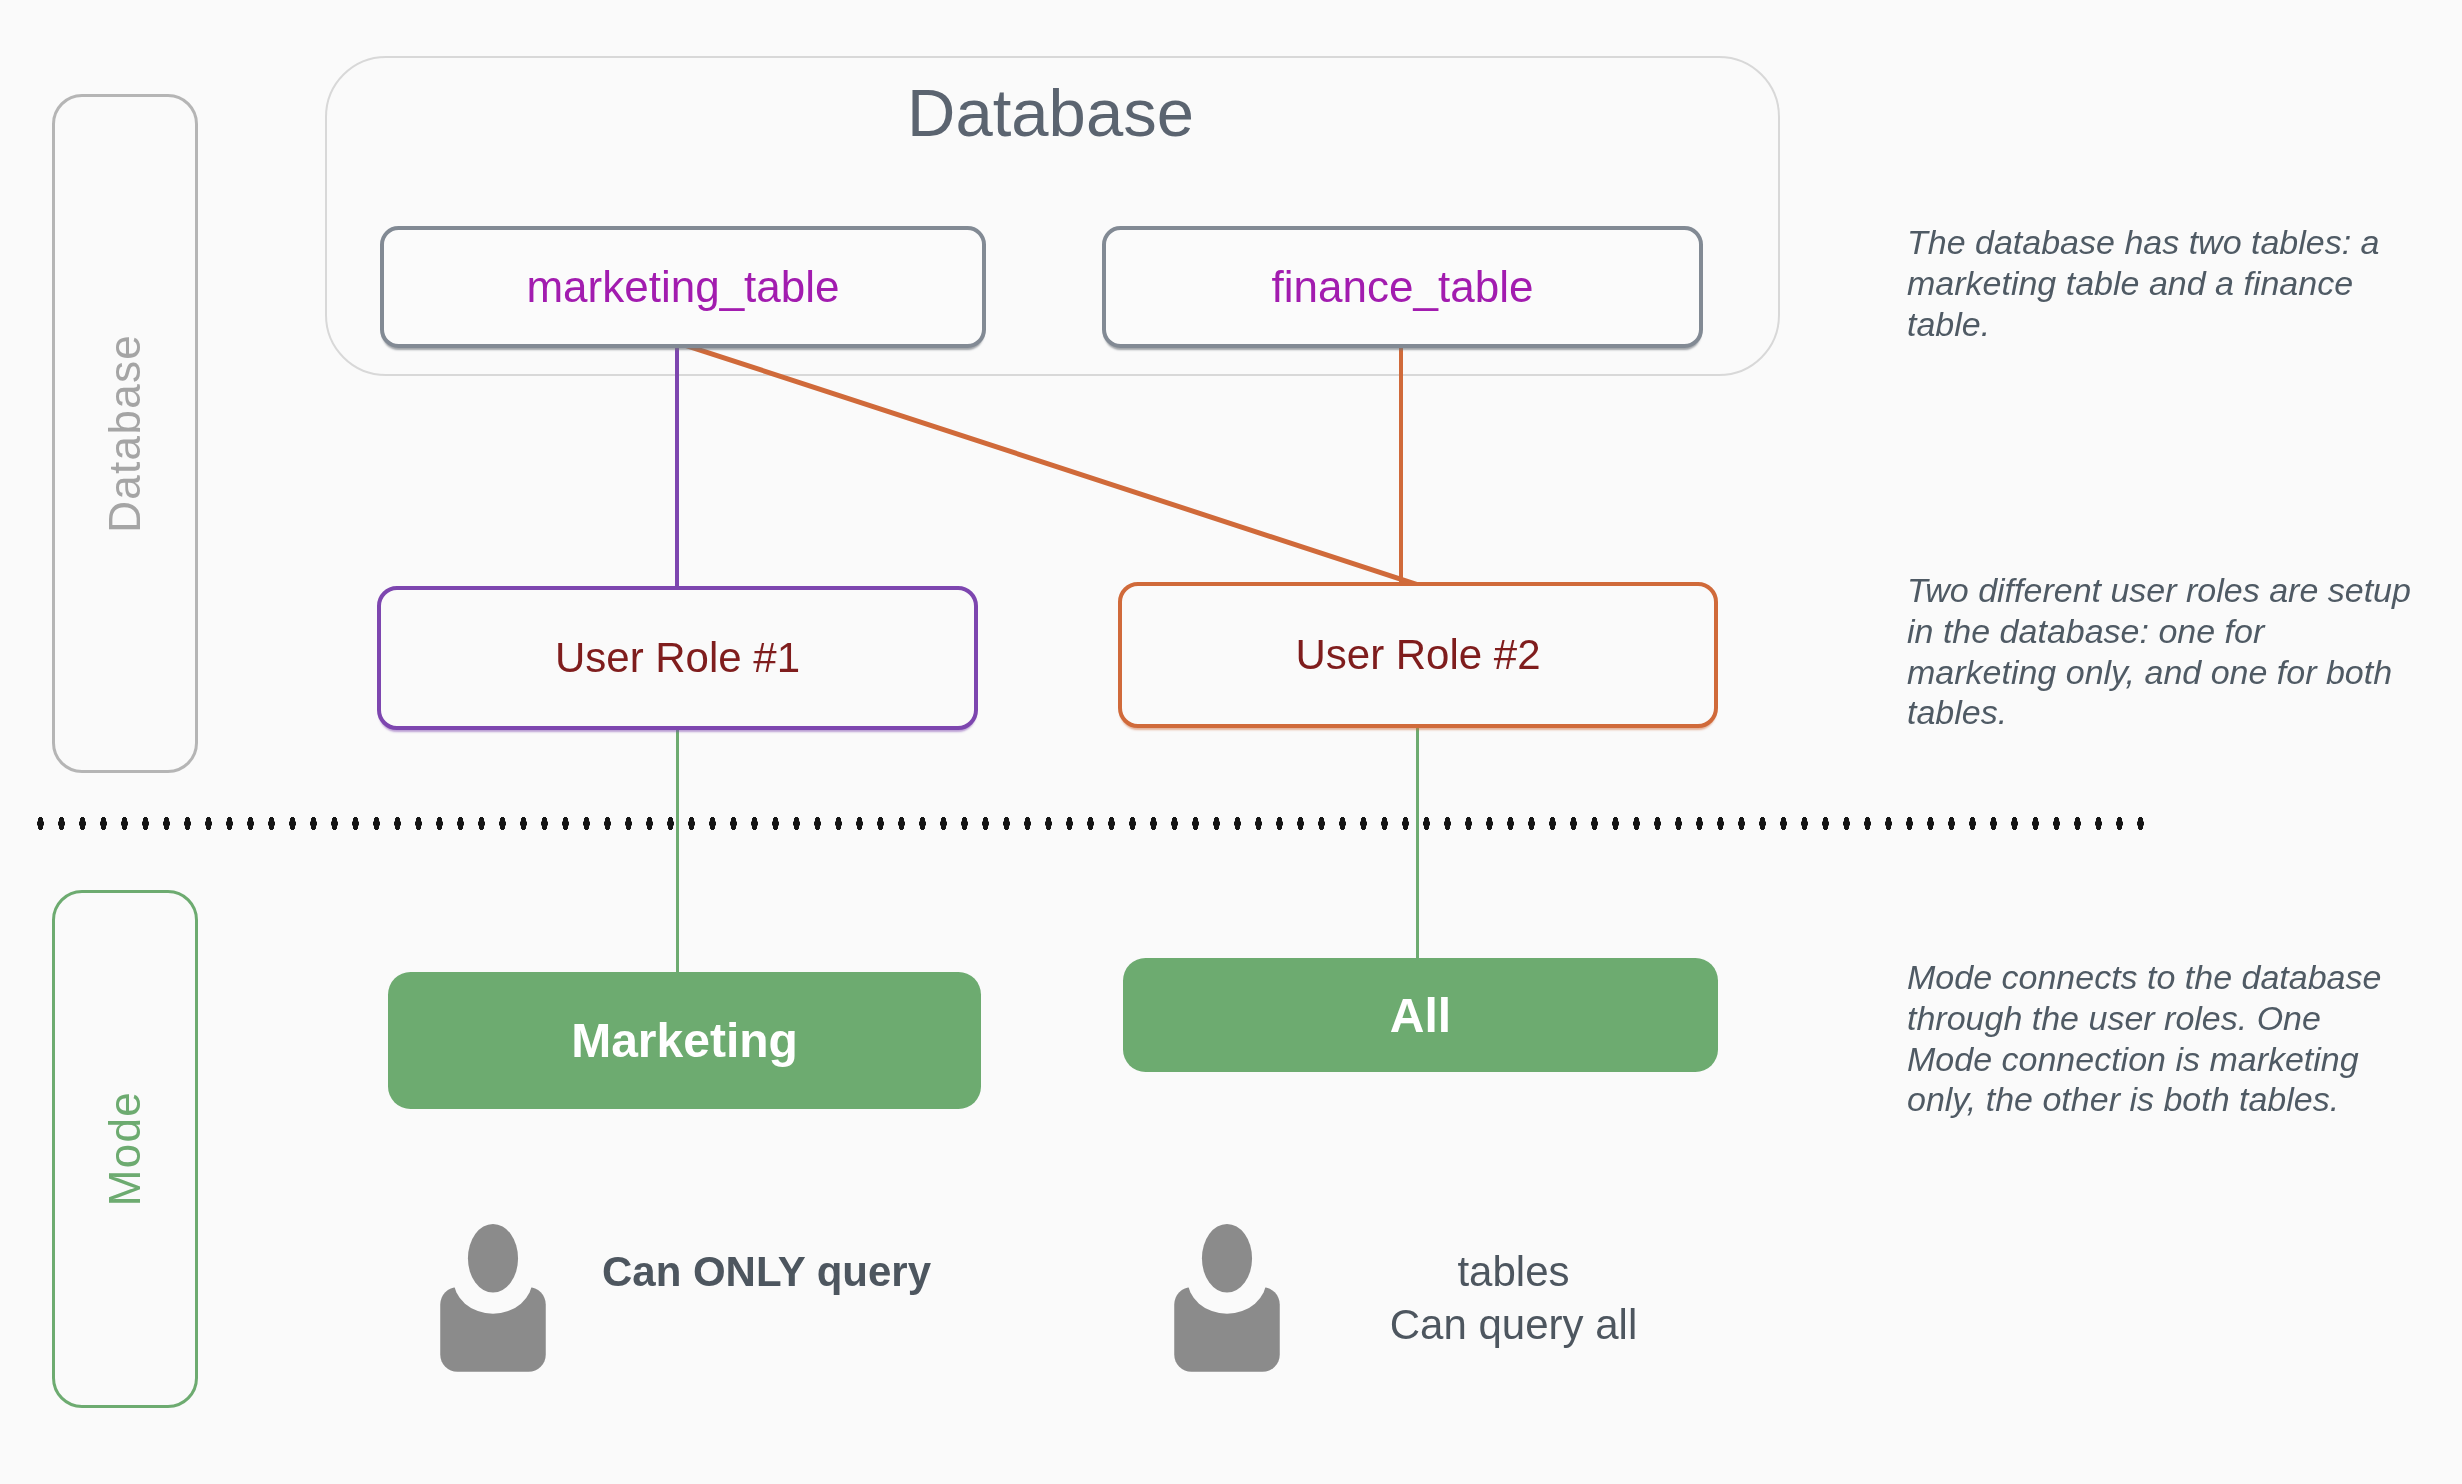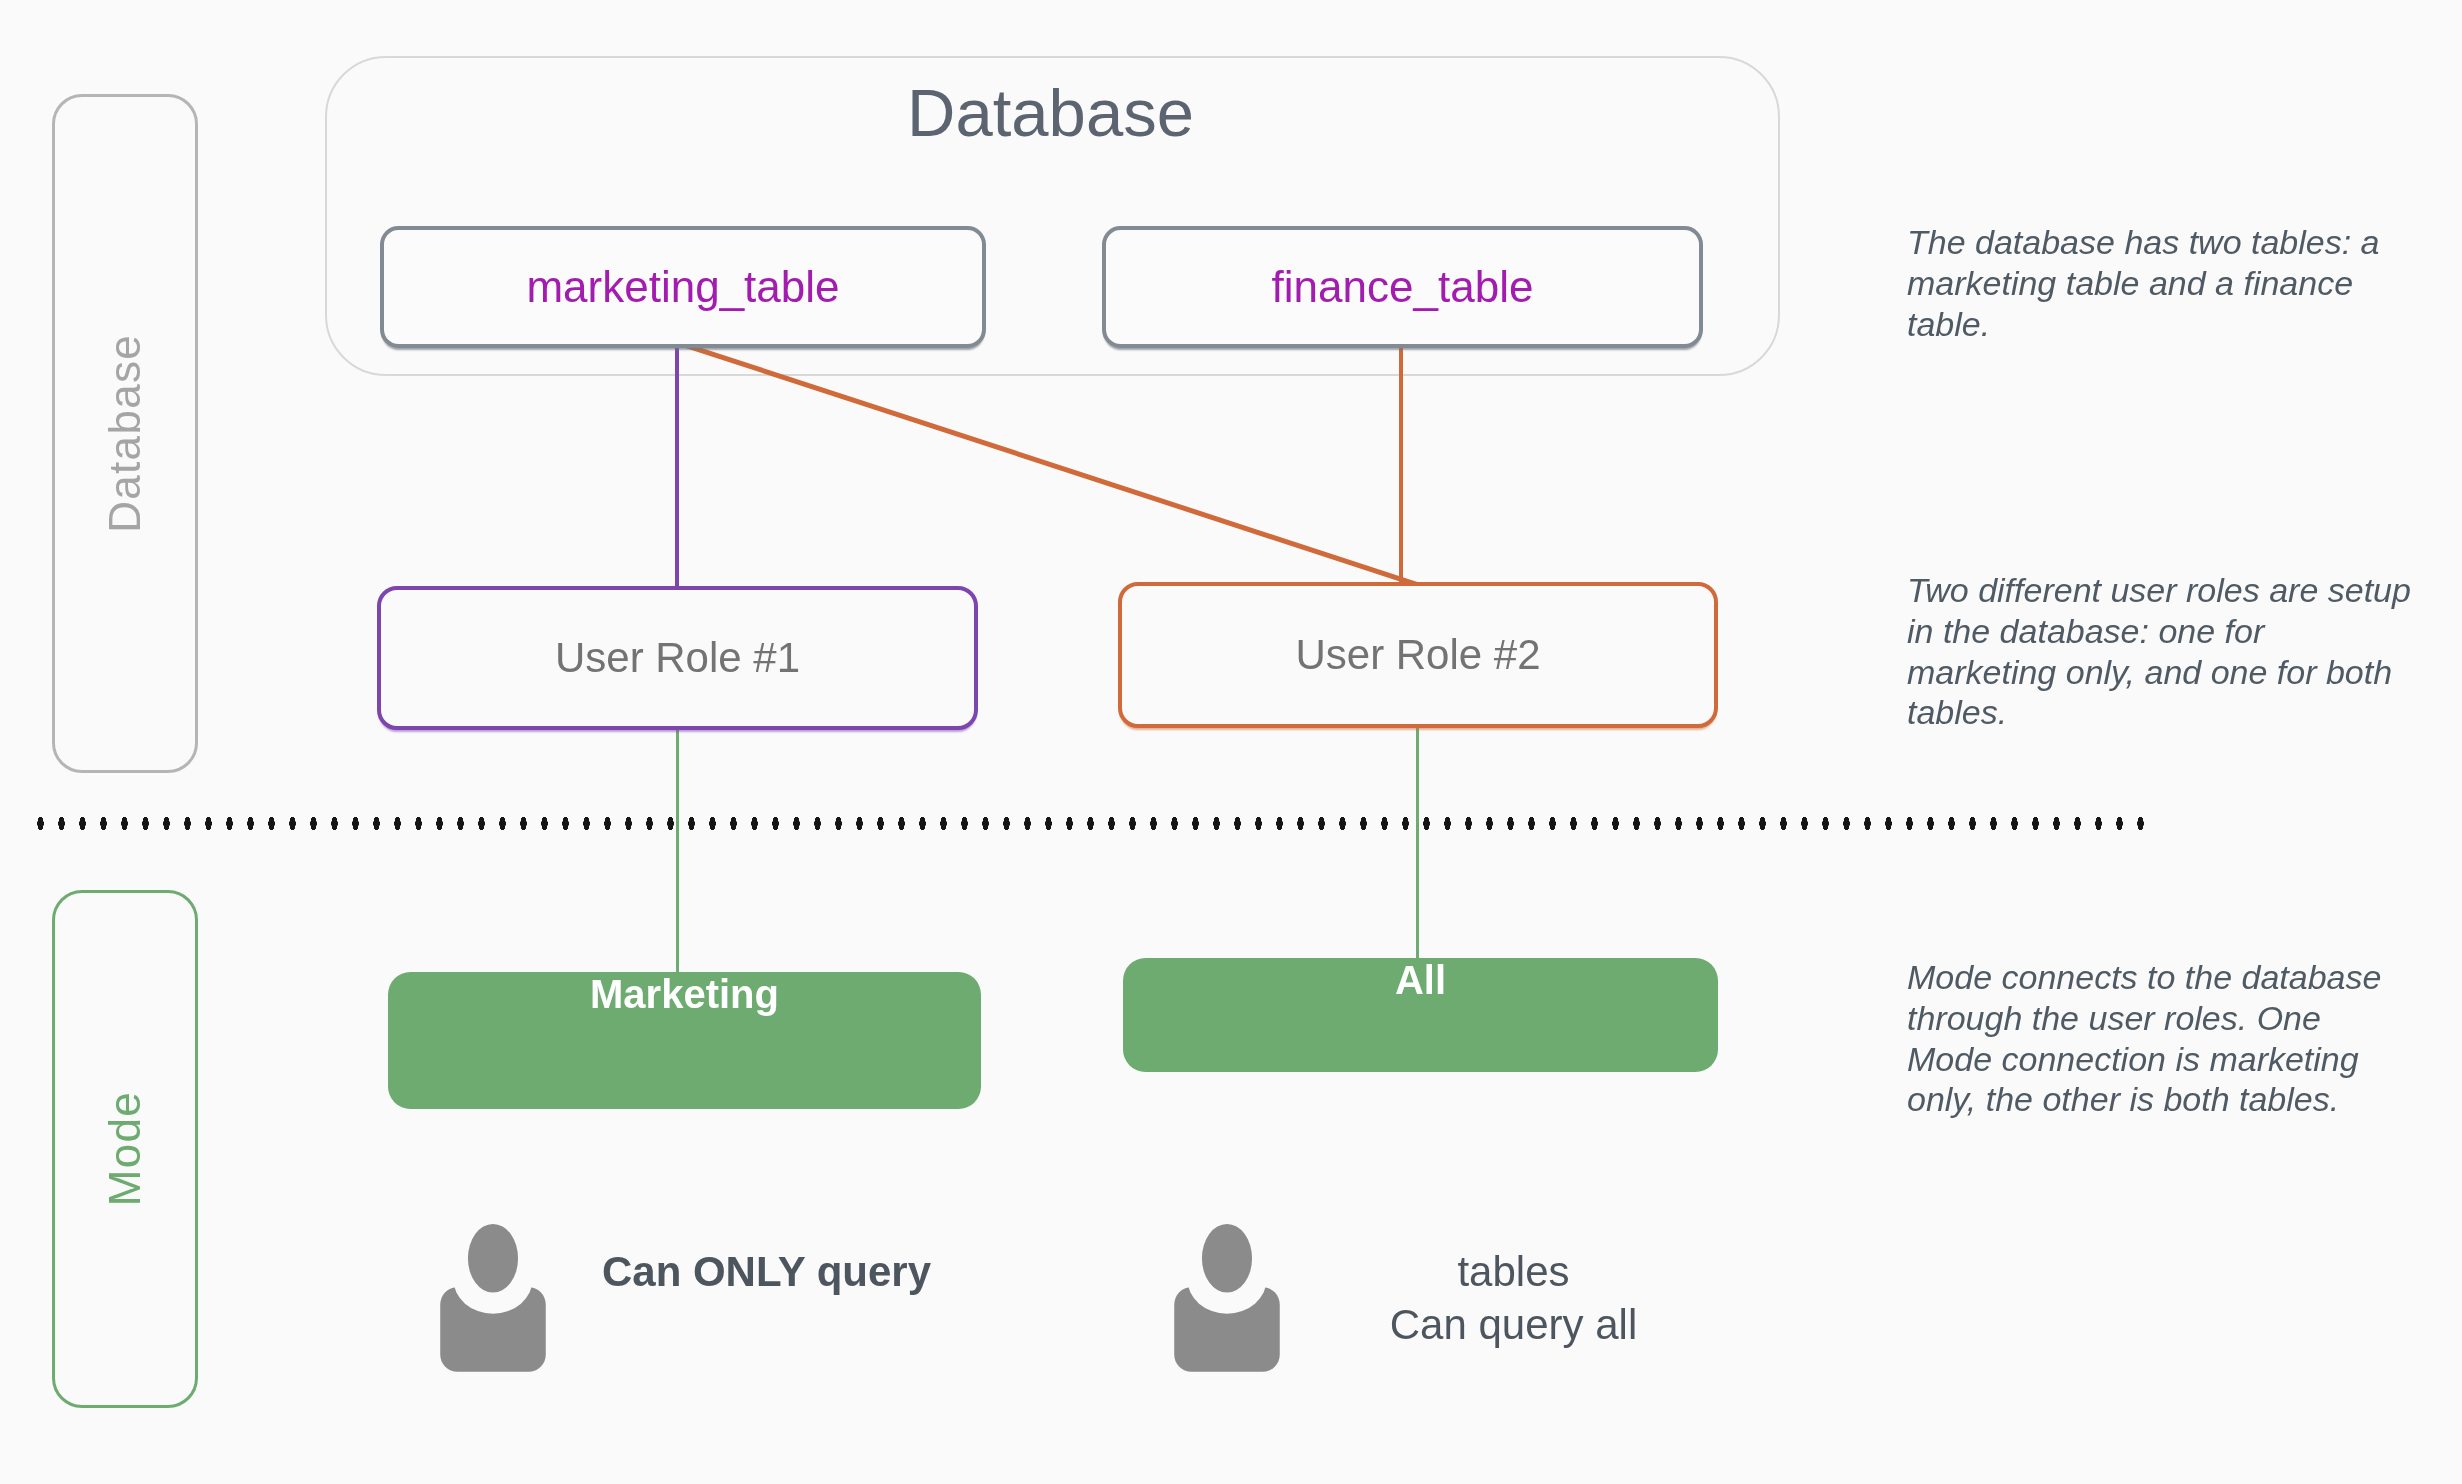--- a/index.html
+++ b/index.html
@@ -52,37 +52,37 @@
     left: 683px; top: 342px; width: 775px; height: 5.3px; background: #d06a3a;
     transform: rotate(18.1deg); transform-origin: 0 50%; border-radius: 2.6px;
   }
   #green-line-1 { left: 676px; top: 722px; width: 3.3px; height: 251px; background: #6dab70; }
   #green-line-2 { left: 1416px; top: 720px; width: 3.3px; height: 250px; background: #6dab70; }
 
   
   .role-box {
     position: absolute; border-radius: 20px; background: #fafafa;
     display: flex; align-items: center; justify-content: center;
-    font-size: 42px; color: #737373;
+    font-size: 42px; color: #7f1d1d;
   }
   #user-role-1 { left: 377px;  top: 586px; width: 593px; height: 136px; border: 4.6px solid #7d46af; box-shadow: 0 4px 2px -2px rgba(125,70,175,0.5); }
   #user-role-2 { left: 1118px; top: 582px; width: 592px; height: 138px; border: 4.6px solid #d06a3a; box-shadow: 0 4px 2px -2px rgba(208,106,58,0.5); }
 
   
   #dotted-divider {
     position: absolute; left: 30px; top: 816px; width: 2117px; height: 14.5px;
     background-image: radial-gradient(ellipse 3.3px 6.6px at 50% 50%, #151515 95%, rgba(0,0,0,0) 96%);
     background-size: 21px 14.5px; background-repeat: repeat-x; background-position: left center;
   }
 
   
   .mode-btn {
     position: absolute; background: #6dab70; border-radius: 22.5px;
-    display: flex; justify-content: center;
-    color: #ffffff; font-weight: bold; font-size: 40px;
+    display: flex; align-items: center; justify-content: center;
+    color: #ffffff; font-weight: bold; font-size: 48px;
   }
   #marketing-btn { left: 388px;  top: 972px; width: 593px; height: 137px; }
   #all-btn       { left: 1123px; top: 958px; width: 595px; height: 114px; }
 
   
   .person { position: absolute; width: 130px; height: 153px; }
   #person-1 { left: 428px;  top: 1224px; }
   #person-2 { left: 1162px; top: 1224px; }
   .caption {
     position: absolute; font-size: 42px; color: #4d565f;

